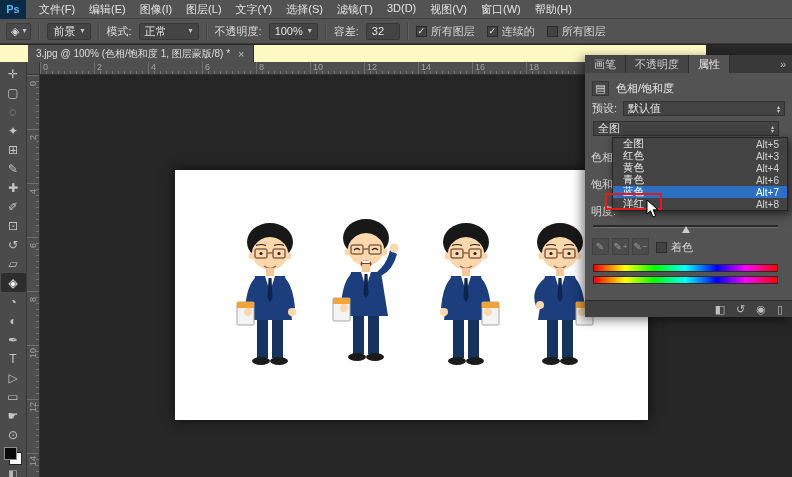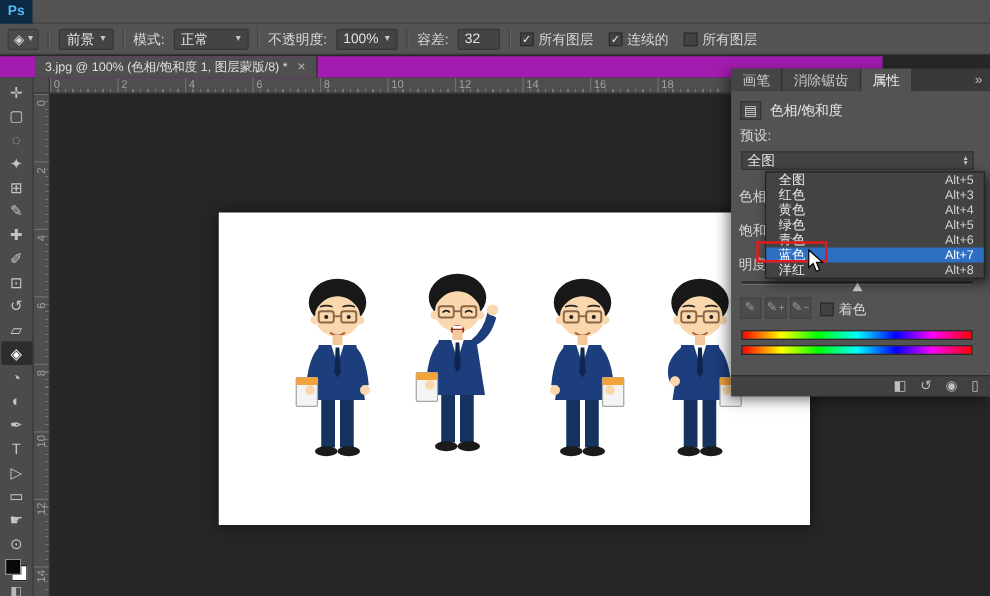--- a/index.html
+++ b/index.html
@@ -23,21 +23,21 @@
   .well{display:flex;align-items:center;gap:5px;background:#444;border:1px solid #373737;
         border-radius:2px;padding:0 5px;height:17px;box-sizing:border-box;color:#e2e2e2;}
   .caret{font-size:8px;color:#c7c7c7;line-height:1;}
   .opt-label{color:#d9d9d9;white-space:nowrap;}
   .cb{display:flex;align-items:center;gap:4px;white-space:nowrap;}
   .cb .box{width:11px;height:11px;background:#424242;border:1px solid #2c2c2c;display:flex;
            align-items:center;justify-content:center;box-sizing:border-box;}
   .cb .tick{font-size:9px;color:#ececec;line-height:1;}
 
   
-  .tabbar{position:absolute;left:0;top:45px;width:706px;height:17px;background:#a21caf;z-index:4;}
+  .tabbar{position:absolute;left:0;top:45px;width:706px;height:17px;background:#fef9c3;z-index:4;}
   .doc-tab{position:absolute;left:28px;top:0;height:17px;background:#4f4f4f;display:flex;
            align-items:center;gap:8px;padding:0 8px;font-size:10px;color:#dedede;
            border-right:1px solid #2d2d2d;}
   .doc-tab .close{color:#b9b9b9;font-size:11px;}
 
   
   .toolbar{position:absolute;left:0;top:62px;width:27px;bottom:0;background:#4b4b4b;
            border-right:1px solid #393939;display:flex;flex-direction:column;align-items:center;
            padding-top:2px;box-sizing:border-box;z-index:5;}
   .tool{width:25px;height:19px;flex:0 0 19px;display:flex;align-items:center;justify-content:center;
@@ -121,20 +121,34 @@
               z-index:30;box-sizing:border-box;}
   .cursor{position:absolute;left:646px;top:199px;z-index:40;}
 </style>
 </head>
 <body>
 
 <div class="app">
 
   <header class="menubar">
     <div class="ps-logo">Ps</div>
+    <nav style="display:flex;">
+
+    <span class="menu-item">文件(F)</span>
+        <span class="menu-item">编辑(E)</span>
+        <span class="menu-item">图像(I)</span>
+        <span class="menu-item">图层(L)</span>
+        <span class="menu-item">文字(Y)</span>
+        <span class="menu-item">选择(S)</span>
+        <span class="menu-item">滤镜(T)</span>
+        <span class="menu-item">3D(D)</span>
+        <span class="menu-item">视图(V)</span>
+        <span class="menu-item">窗口(W)</span>
+        <span class="menu-item">帮助(H)</span>
+      </nav>
   </header>
 
   <div class="optionsbar">
     <div class="tool-preset">
       <span>◈</span>
       <span class="caret">▾</span>
     </div>
     <span class="sep"></span>
     <div class="well">
       <span>前景</span>
@@ -436,39 +450,46 @@
   </div>
 
   <aside class="panel">
     <div class="panel-tabs">
       <div style="display:flex;">
 
       <div class="panel-tab">
             <span>画笔</span>
           </div>
           <div class="panel-tab">
-            <span>消除锯齿</span>
+            <span>不透明度</span>
           </div>
           <div class="panel-tab active">
             <span>属性</span>
           </div>
         </div>
       <div class="panel-more">
           <span>»</span>
         </div>
     </div>
 
     <div class="panel-body">
       <div class="p-header">
         <span class="hs-icon">▤</span>
         <span>色相/饱和度</span>
       </div>
 
       <div class="preset-row">
         <span>预设:</span>
+        <div class="pselect">
+          <span>默认值</span>
+          <span class="updown">
+            <span>▴</span>
+              <span>▾</span>
+          </span>
+        </div>
       </div>
 
       <div class="channel-select">
         <span>全图</span>
         <span class="updown">
           <span>▴</span>
             <span>▾</span>
         </span>
       </div>
 
@@ -528,24 +549,20 @@
       <div class="dd-item">
         <span>红色</span>
         <span class="sc">Alt+3</span>
       </div>
 
       <div class="dd-item">
         <span>黄色</span>
         <span class="sc">Alt+4</span>
       </div>
 
-      <div class="dd-item">
-        <span>绿色</span>
-        <span class="sc">Alt+5</span>
-      </div>
 
       <div class="dd-item">
         <span>青色</span>
         <span class="sc">Alt+6</span>
       </div>
 
       <div class="dd-item highlighted">
         <span>蓝色</span>
         <span class="sc">Alt+7</span>
       </div>

